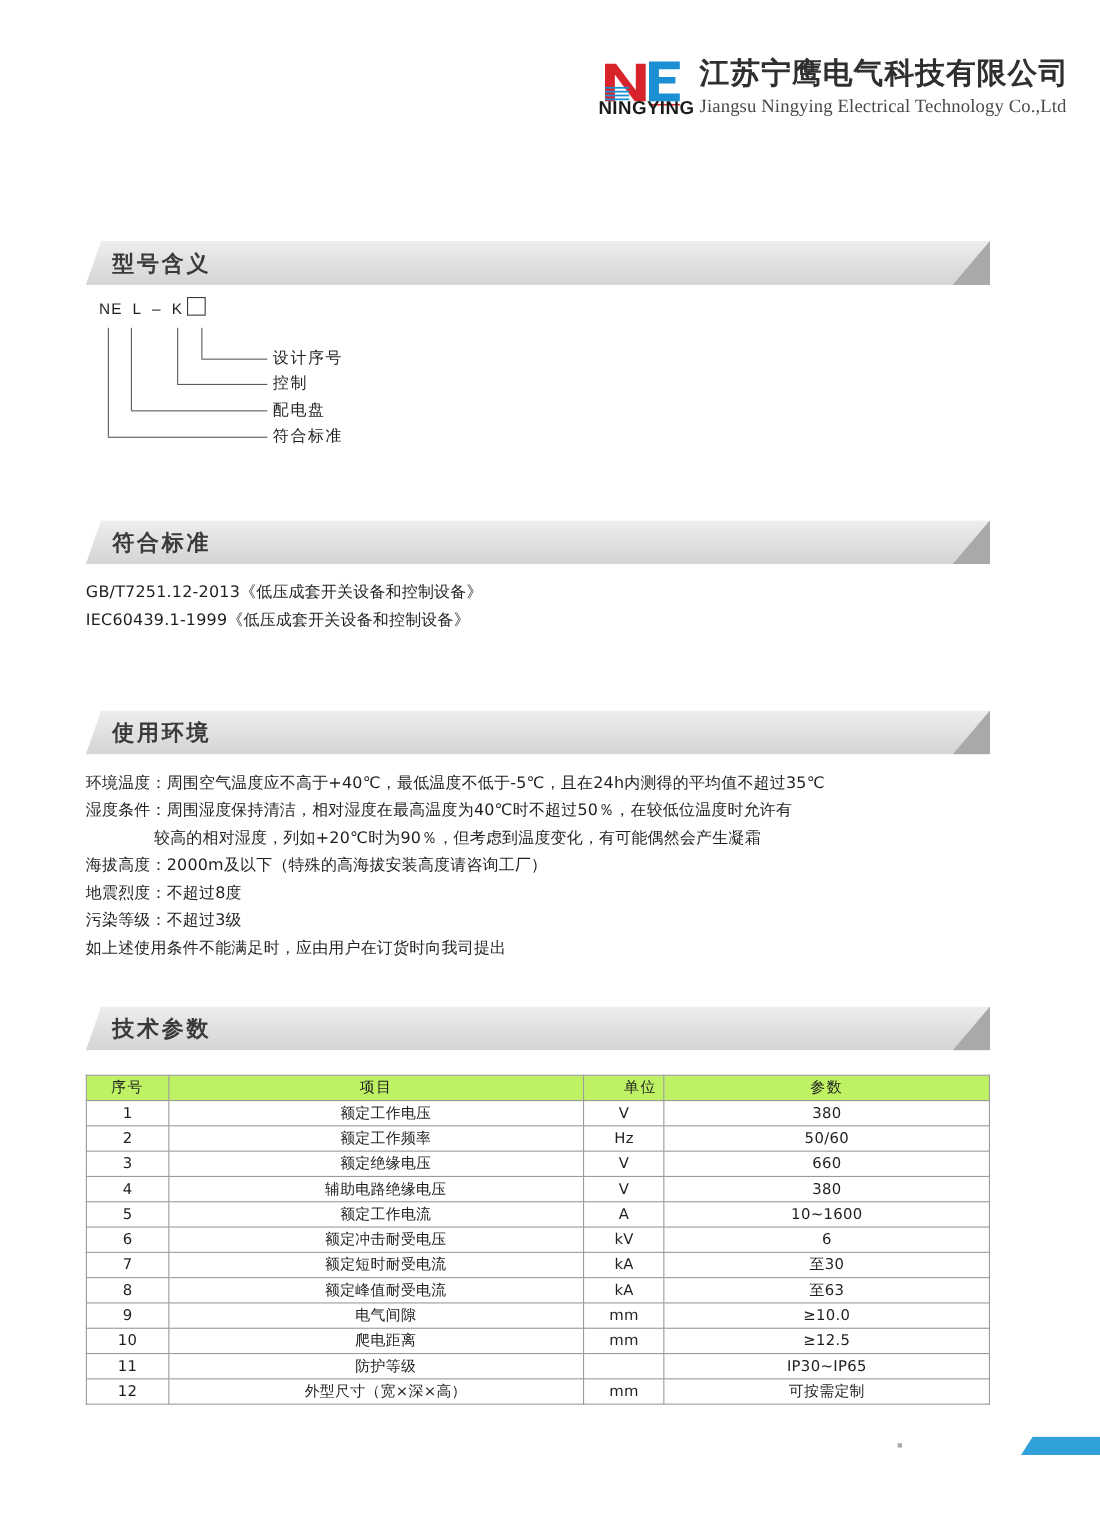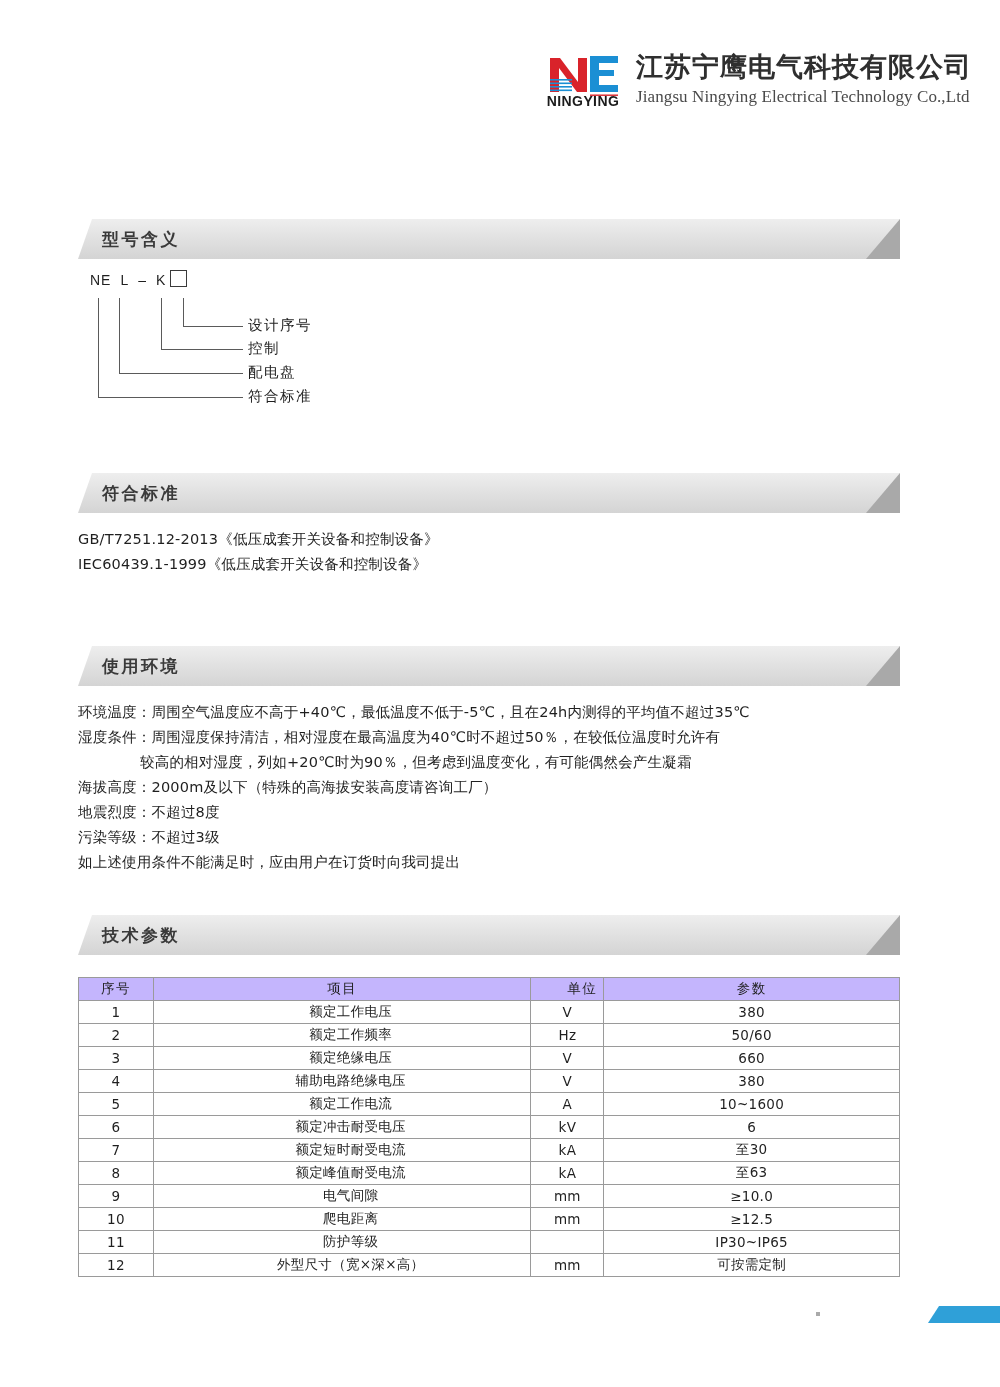--- a/index.html
+++ b/index.html
@@ -27,21 +27,21 @@
     position: relative;
     width: 78px; height: 62px;
     flex: 0 0 auto;
   }
   .logo-mark svg { display: block; }
   .logo-word {
     position: absolute;
     left: 0; bottom: 1px;
     width: 78px;
     text-align: center;
-    font-size: 14px;
+    font-size: 17px;
     font-weight: bold;
     letter-spacing: 0.4px;
     color: #1b1b1b;
     font-family: "Liberation Sans", "DejaVu Sans", sans-serif;
   }
   .company-block { line-height: 1.15; }
   .company-cn {
     font-size: 27px;
     font-weight: bold;
     color: #2f2f2f;
@@ -76,21 +76,21 @@
     width: 34px; height: 100%;
     background: #a9a9a9;
     -webkit-clip-path: polygon(100% 0, 100% 100%, 0 100%);
     clip-path: polygon(100% 0, 100% 100%, 0 100%);
   }
   .section-bar .bar-title {
     position: absolute;
     left: 24px; top: 0;
     height: 100%;
     display: flex; align-items: center;
-    font-size: 17px;
+    font-size: 20px;
     font-weight: bold;
     color: #3a3a3a;
     letter-spacing: 2.5px;
     font-family: "DejaVu Sans", "Liberation Sans", sans-serif;
   }
 
   
   .model-diagram {
     position: absolute;
     left: 78px; top: 270px;
@@ -162,21 +162,21 @@
     font-family: "DejaVu Sans", "Liberation Sans", sans-serif;
   }
   .spec-table th, .spec-table td {
     border: 1px solid #9a9a9a;
     height: 23px;
     padding: 0 6px;
     font-weight: normal;
     letter-spacing: 0.3px;
   }
   .spec-table thead th {
-    background: #c4b5fd;
+    background: #bef264;
     text-align: center;
     letter-spacing: 1.5px;
   }
   .spec-table td.c-no   { width: 75px;  text-align: center; }
   .spec-table td.c-item { width: 378px; text-align: center; padding-left: 23px; }
   .spec-table td.c-unit { width: 73px;  text-align: center; }
   .spec-table td.c-val  { width: 296px; text-align: center; }
   .spec-table th.c-no   { width: 75px; }
   .spec-table th.c-item { width: 378px; }
   .spec-table th.c-unit { width: 73px; text-align: right; }

